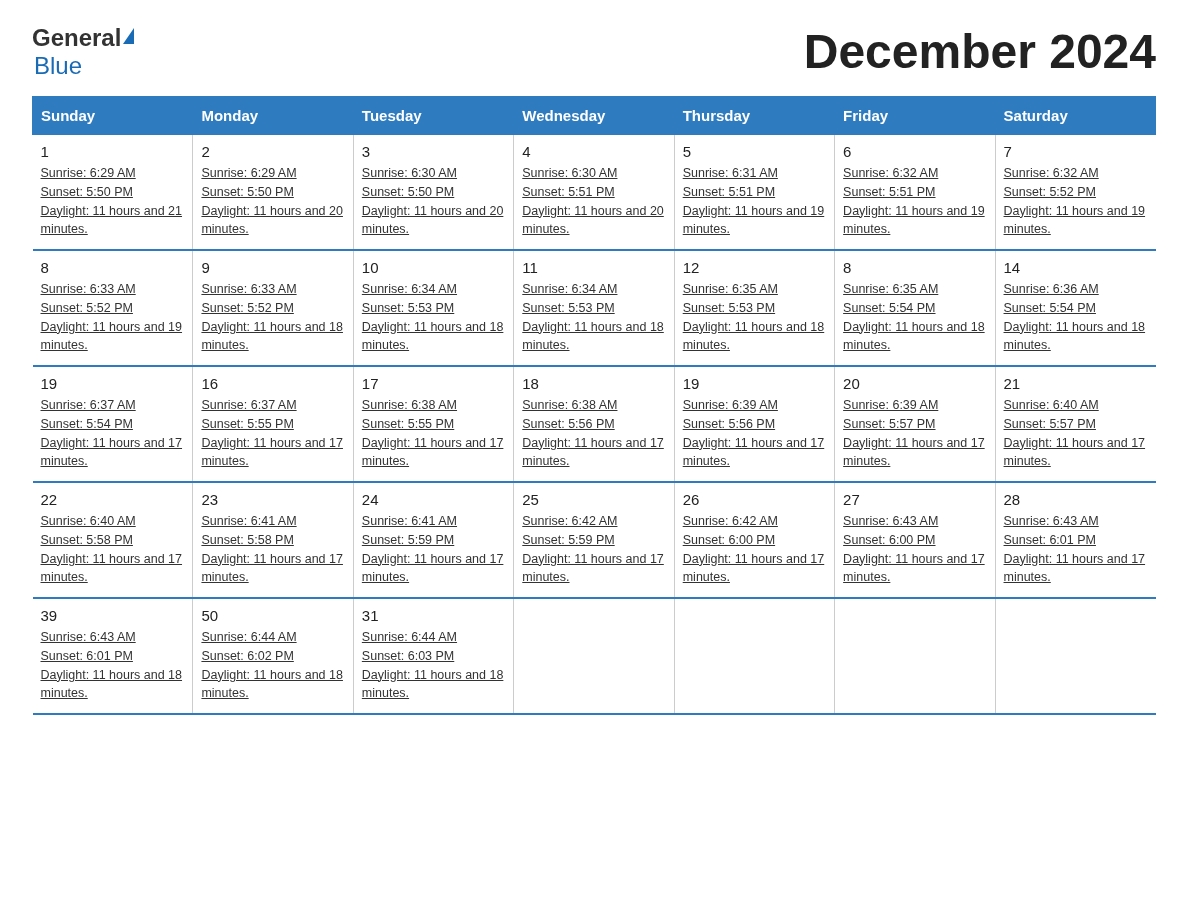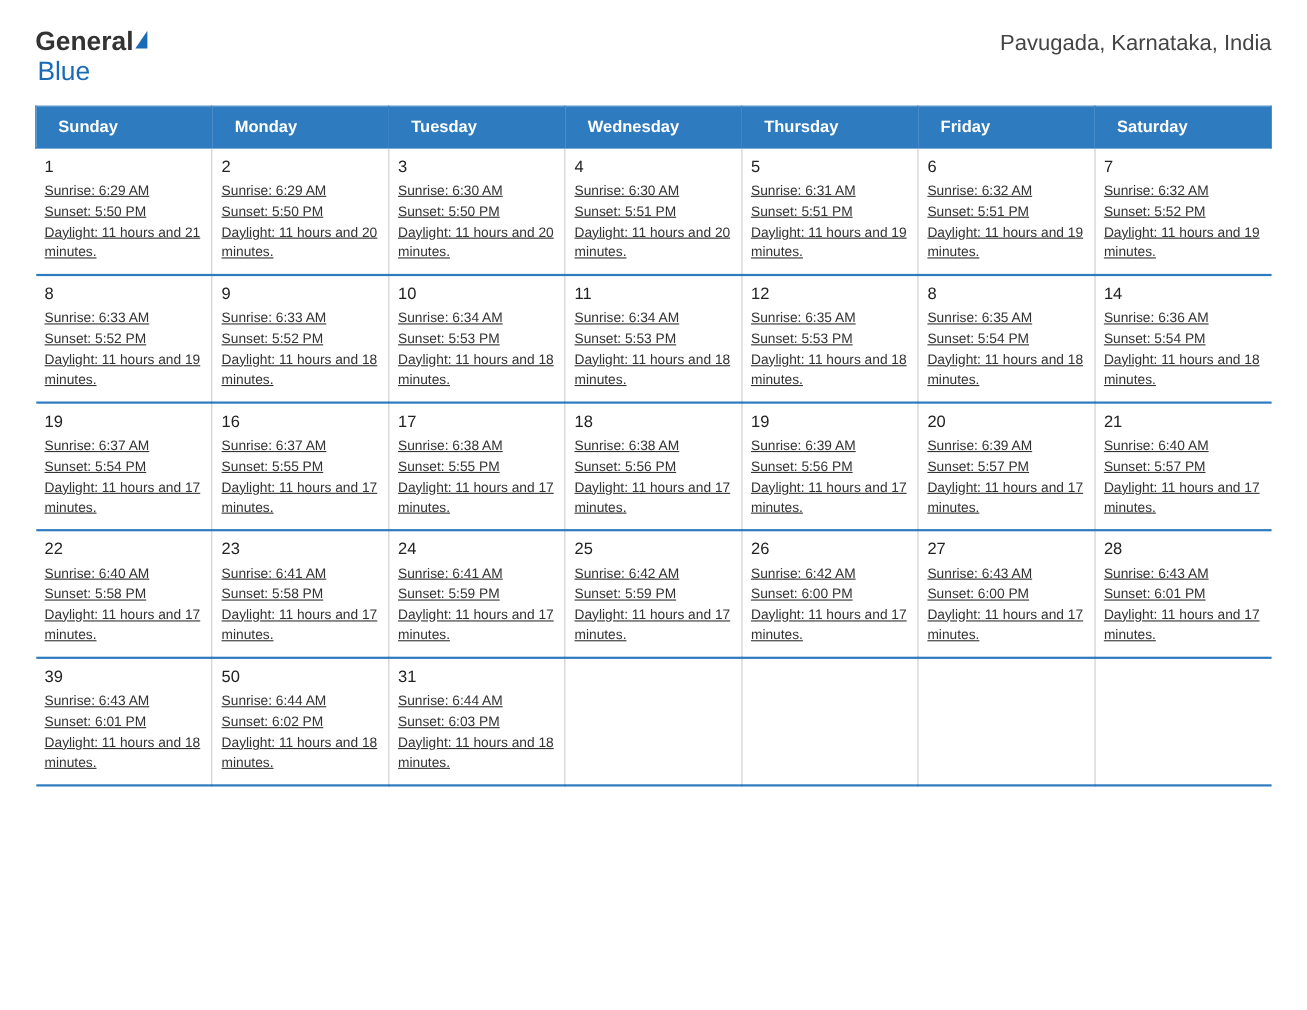--- a/index.html
+++ b/index.html
@@ -6,21 +6,21 @@
     body {
       font-family: Arial, sans-serif;
       background: #fff;
       padding: 24px 32px;
       width: 1188px;
       min-height: 918px;
     }
     .header-row {
       display: flex;
       justify-content: space-between;
-      align-items: flex-start;
+      align-items: center;
       margin-bottom: 16px;
     }
     .logo {
       display: flex;
       flex-direction: column;
       align-items: flex-start;
     }
     .logo-top-line {
       display: flex;
       align-items: center;
@@ -44,21 +44,21 @@
       border-collapse: collapse;
       table-layout: fixed;
     }
     thead tr {
       background-color: #2e7bbf;
     }
     thead th {
       color: #fff;
       font-size: 15px;
       font-weight: 600;
-      padding: 10px 20px;
+      padding: 10px 8px;
       text-align: left;
       border: 1px solid #2e7bbf;
     }
     tbody tr {
       border-bottom: 2px solid #2e7bbf;
     }
     tbody td {
       vertical-align: top;
       padding: 8px 8px 10px 8px;
       font-size: 13px;
@@ -96,21 +96,21 @@
   <div class="logo">
     <div class="logo-top-line">
       <span style="font-size:24px;font-weight:bold;color:#333;">General</span>
       <span style="display:inline-block;width:0;height:0;border-left:11px solid transparent;border-bottom:16px solid #1a6bb5;margin:0 2px 0 2px;vertical-align:middle;position:relative;top:-2px;"></span>
     </div>
     <div>
       <span style="font-size:24px;font-weight:normal;color:#1a6bb5;margin-left:2px;">Blue</span>
     </div>
   </div>
   <div class="title-block">
-    <div class="location-title">Pavugada, Karnataka, India</div>
+    <div class="month-title">December 2024</div>
   </div>
 </div>
 
 <table>
   <thead>
     <tr>
     <th>Sunday</th>
         <th>Monday</th>
         <th>Tuesday</th>
         <th>Wednesday</th>

